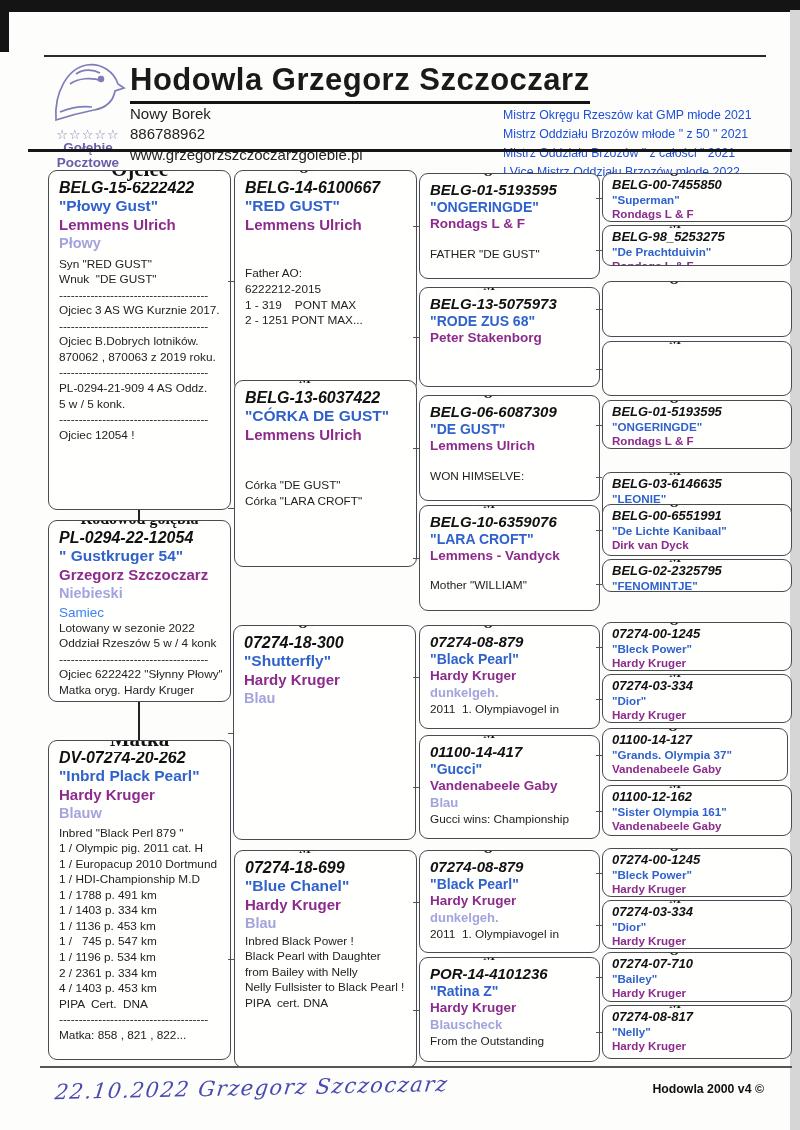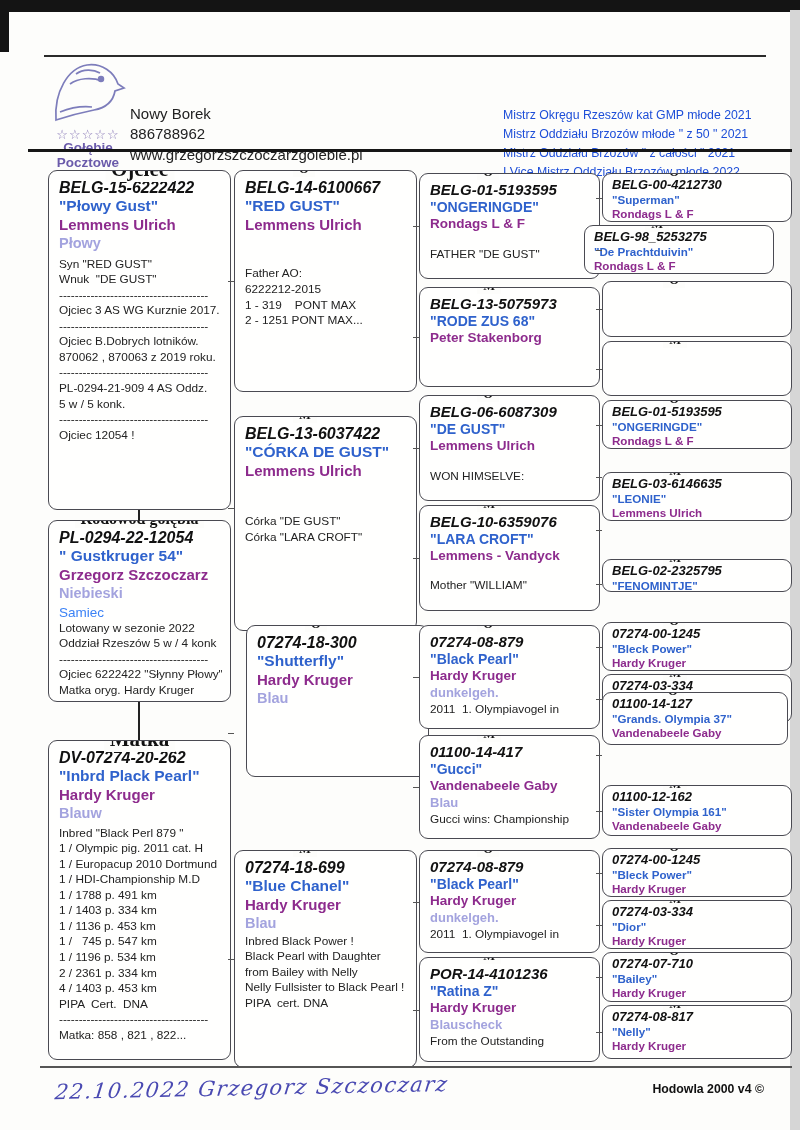--- a/index.html
+++ b/index.html
@@ -73,20 +73,21 @@
         <path d="M28,14 C35,9 45,9 52,13"></path>
         <path d="M22,24 C30,18 44,17 54,21"></path>
         <circle cx="53" cy="19" r="2.4" fill="#7d7dbb"></circle>
         <path d="M12,52 C22,48 34,46 44,47"></path>
       </g>
     </svg>
     <div class="stars">☆☆☆☆☆</div>
     <div class="lg-txt">Gołębie</div>
     <div class="lg-txt">Pocztowe</div>
   </div>
+  <div class="title">Hodowla Grzegorz Szczoczarz</div>
   <div class="contact">
     <div>Nowy Borek</div>
     <div>886788962</div>
     <div>www.grzegorzszczoczarzgolebie.pl</div>
   </div>
   <div class="ach">
     <div>Mistrz Okręgu Rzeszów kat GMP młode 2021</div>
     <div>Mistrz Oddziału Brzozów młode " z 50 " 2021</div>
     <div>Mistrz Oddziału Brzozów " z całości " 2021</div>
     <div>I Vice Mistrz Oddziału Brzozów młode 2022</div>
@@ -155,29 +156,29 @@
   <div class="pbox" style="left:234px;top:170px;width:183px;height:222px">
     <span class="leg leg-om">O</span>
     <div class="ring">BELG-14-6100667</div>
     <div class="pname">"RED GUST"</div>
     <div class="breeder">Lemmens Ulrich</div>
     <div class="body" style="margin-top:32px">Father AO:
 6222212-2015
 1 - 319    PONT MAX
 2 - 1251 PONT MAX...</div>
   </div>
-  <div class="pbox" style="left:234px;top:416px;width:183px;height:215px">
+  <div class="pbox" style="left:234px;top:380px;width:183px;height:187px">
     <span class="leg leg-om">M</span>
     <div class="ring">BELG-13-6037422</div>
     <div class="pname">"CÓRKA DE GUST"</div>
     <div class="breeder">Lemmens Ulrich</div>
     <div class="body" style="margin-top:34px">Córka "DE GUST"
 Córka "LARA CROFT"</div>
   </div>
-  <div class="pbox" style="left:246px;top:625px;width:183px;height:152px">
+  <div class="pbox" style="left:233px;top:625px;width:183px;height:215px">
     <span class="leg leg-om">O</span>
     <div class="ring">07274-18-300</div>
     <div class="pname">"Shutterfly"</div>
     <div class="breeder">Hardy Kruger</div>
     <div class="cdesc">Blau</div>
   </div>
   <div class="pbox" style="left:234px;top:850px;width:183px;height:218px">
     <span class="leg leg-om">M</span>
     <div class="ring">07274-18-699</div>
     <div class="pname">"Blue Chanel"</div>
@@ -245,25 +246,25 @@
     <span class="leg leg-om">M</span>
     <div class="ring">POR-14-4101236</div>
     <div class="pname">"Ratina Z"</div>
     <div class="breeder">Hardy Kruger</div>
     <div class="cdesc">Blauscheck</div>
     <div class="body tight">From the Outstanding</div>
   </div>
 
   <div class="pbox c4" style="left:602px;top:173px;width:190px;height:49px">
     <span class="leg leg-om">O</span>
-    <div class="ring">BELG-00-4212730</div>
+    <div class="ring">BELG-00-7455850</div>
     <div class="pname">"Superman"</div>
     <div class="breeder">Rondags L &amp; F</div>
   </div>
-  <div class="pbox c4" style="left:584px;top:225px;width:190px;height:49px">
+  <div class="pbox c4" style="left:602px;top:225px;width:190px;height:41px">
     <span class="leg leg-om">M</span>
     <div class="ring">BELG-98_5253275</div>
     <div class="pname">"De Prachtduivin"</div>
     <div class="breeder">Rondags L &amp; F</div>
   </div>
   <div class="pbox c4" style="left:602px;top:281px;width:190px;height:56px">
     <span class="leg leg-om">O</span>
   </div>
   <div class="pbox c4" style="left:602px;top:341px;width:190px;height:55px">
     <span class="leg leg-om">M</span>
@@ -273,39 +274,45 @@
     <div class="ring">BELG-01-5193595</div>
     <div class="pname">"ONGERINGDE"</div>
     <div class="breeder">Rondags L &amp; F</div>
   </div>
   <div class="pbox c4" style="left:602px;top:472px;width:190px;height:49px">
     <span class="leg leg-om">M</span>
     <div class="ring">BELG-03-6146635</div>
     <div class="pname">"LEONIE"</div>
     <div class="breeder">Lemmens Ulrich</div>
   </div>
+  <div class="pbox c4" style="left:602px;top:504px;width:190px;height:52px">
+    <span class="leg leg-om">O</span>
+    <div class="ring">BELG-00-6551991</div>
+    <div class="pname">"De Lichte Kanibaal"</div>
+    <div class="breeder">Dirk van Dyck</div>
+  </div>
   <div class="pbox c4" style="left:602px;top:559px;width:190px;height:33px">
     <span class="leg leg-om">M</span>
     <div class="ring">BELG-02-2325795</div>
     <div class="pname">"FENOMINTJE"</div>
     <div class="breeder">Herbots-Huls</div>
   </div>
   <div class="pbox c4" style="left:602px;top:622px;width:190px;height:49px">
     <span class="leg leg-om">O</span>
     <div class="ring">07274-00-1245</div>
     <div class="pname">"Bleck Power"</div>
     <div class="breeder">Hardy Kruger</div>
   </div>
   <div class="pbox c4" style="left:602px;top:674px;width:190px;height:49px">
     <span class="leg leg-om">M</span>
     <div class="ring">07274-03-334</div>
     <div class="pname">"Dior"</div>
     <div class="breeder">Hardy Kruger</div>
   </div>
-  <div class="pbox c4" style="left:602px;top:692px;width:186px;height:53px">
+  <div class="pbox c4" style="left:602px;top:728px;width:186px;height:53px">
     <span class="leg leg-om">O</span>
     <div class="ring">01100-14-127</div>
     <div class="pname">"Grands. Olympia 37"</div>
     <div class="breeder">Vandenabeele Gaby</div>
   </div>
   <div class="pbox c4" style="left:602px;top:785px;width:190px;height:51px">
     <span class="leg leg-om">M</span>
     <div class="ring">01100-12-162</div>
     <div class="pname">"Sister Olympia 161"</div>
     <div class="breeder">Vandenabeele Gaby</div>

